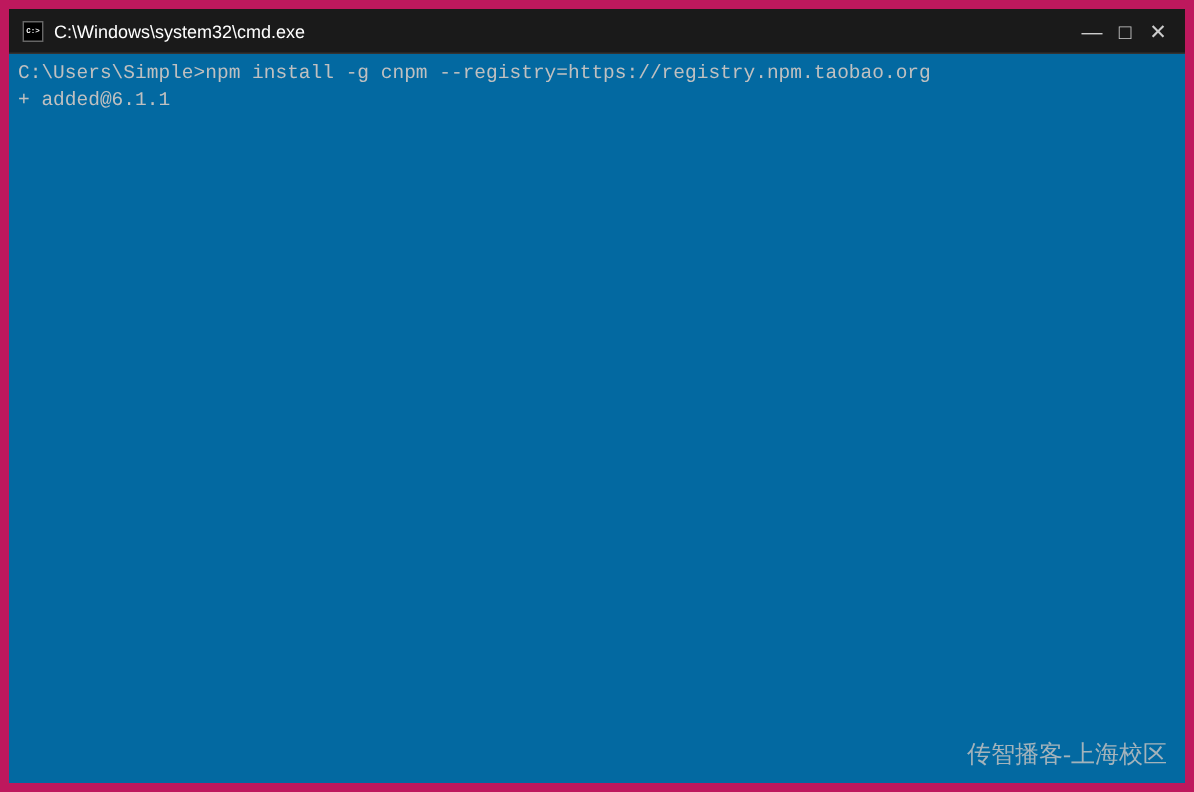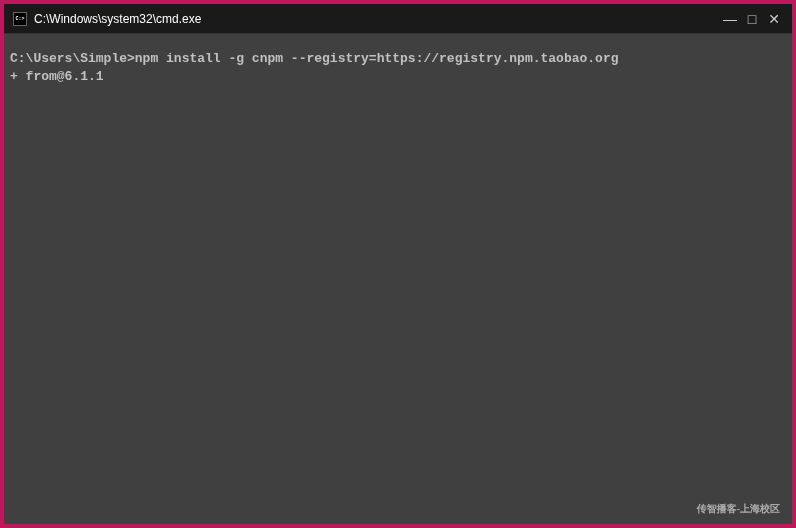--- a/index.html
+++ b/index.html
@@ -12,21 +12,21 @@
       width: 796px;
       height: 528px;
       background: #1a1a1a;
       font-family: 'Courier New', Courier, monospace;
       overflow: hidden;
     }
 
     .window {
       width: 796px;
       height: 528px;
-      border: 4px solid #be185d;
+      border: 6px solid #be185d;
       display: flex;
       flex-direction: column;
     }
 
     .title-bar {
       height: 30px;
       background: #1a1a1a;
       border-bottom: 1px solid #333;
       display: flex;
       align-items: center;
@@ -88,45 +88,44 @@
       font-size: 14px;
       cursor: pointer;
       display: flex;
       align-items: center;
       justify-content: center;
       font-family: 'Segoe UI', Arial, sans-serif;
     }
 
     .terminal-body {
       flex: 1;
-      background: #404040;
-      padding: 16px 6px;
+      background: #0369a1;
+      padding: 4px 6px;
       overflow: hidden;
       position: relative;
-      font-weight: bold;
     }
 
     .terminal-line {
       color: #c0c0c0;
       font-size: 13px;
       line-height: 1.4;
       white-space: pre-wrap;
       word-break: break-all;
     }
 
     .terminal-line.gray {
       color: #c0c0c0;
     }
 
     .watermark {
       position: absolute;
       bottom: 8px;
       right: 12px;
       color: #c0c0c0;
-      font-size: 10px;
+      font-size: 16px;
       font-family: 'SimSun', '宋体', serif;
       opacity: 0.85;
     }
 
     .line-with-red {
       position: relative;
     }
 
     .line-with-red .red-bar {
       position: absolute;
@@ -150,18 +149,18 @@
     </div>
     <div class="title-bar-controls">
       <button class="ctrl-btn">—</button>
       <button class="ctrl-btn">□</button>
       <button class="ctrl-btn close">✕</button>
     </div>
   </div>
 
   <div class="terminal-body">
     <div class="terminal-line gray">C:\Users\Simple&gt;npm install -g cnpm --registry=https://registry.npm.taobao.org</div>
-    <div class="terminal-line gray">+ from@6.1.1</div>
+    <div class="terminal-line gray">+ added@6.1.1</div>
     <div class="terminal-line gray">&nbsp;</div>
 
     <div class="watermark">传智播客-上海校区</div>
   </div>
 </div>
 
 </body></html>

